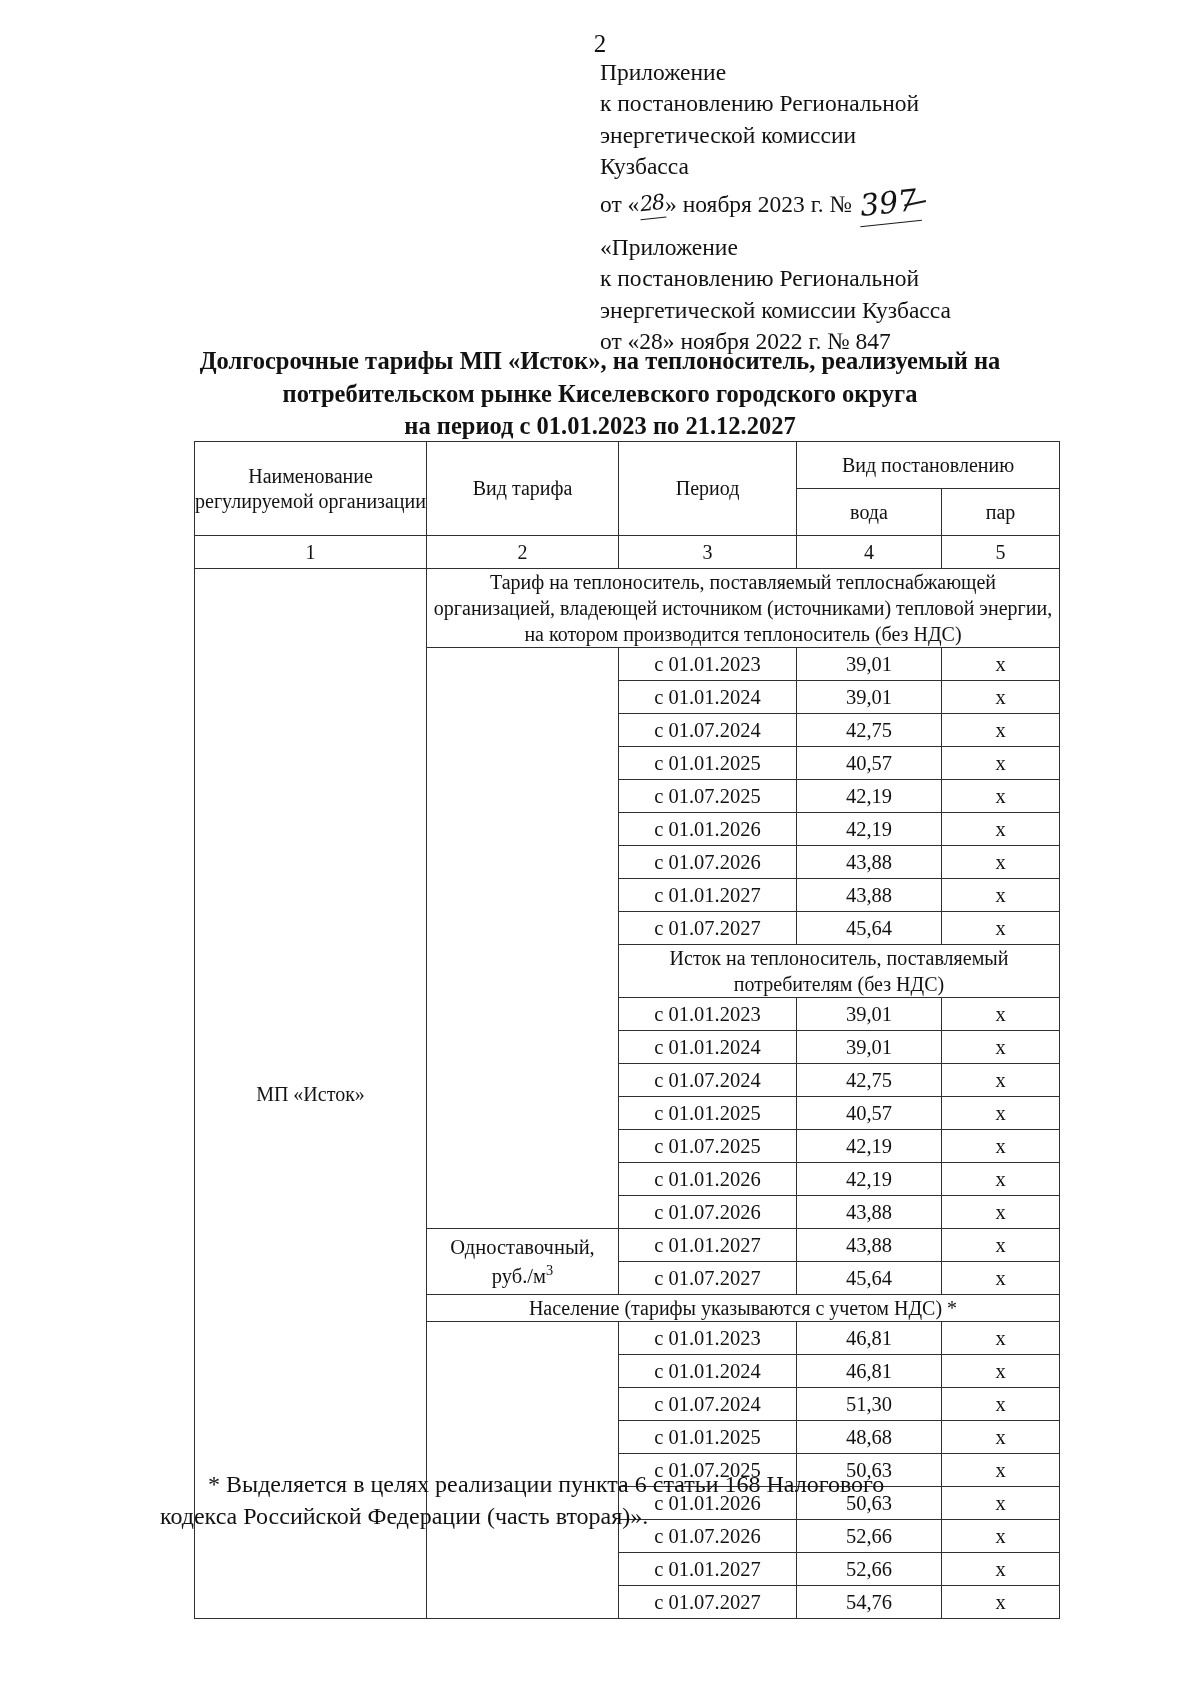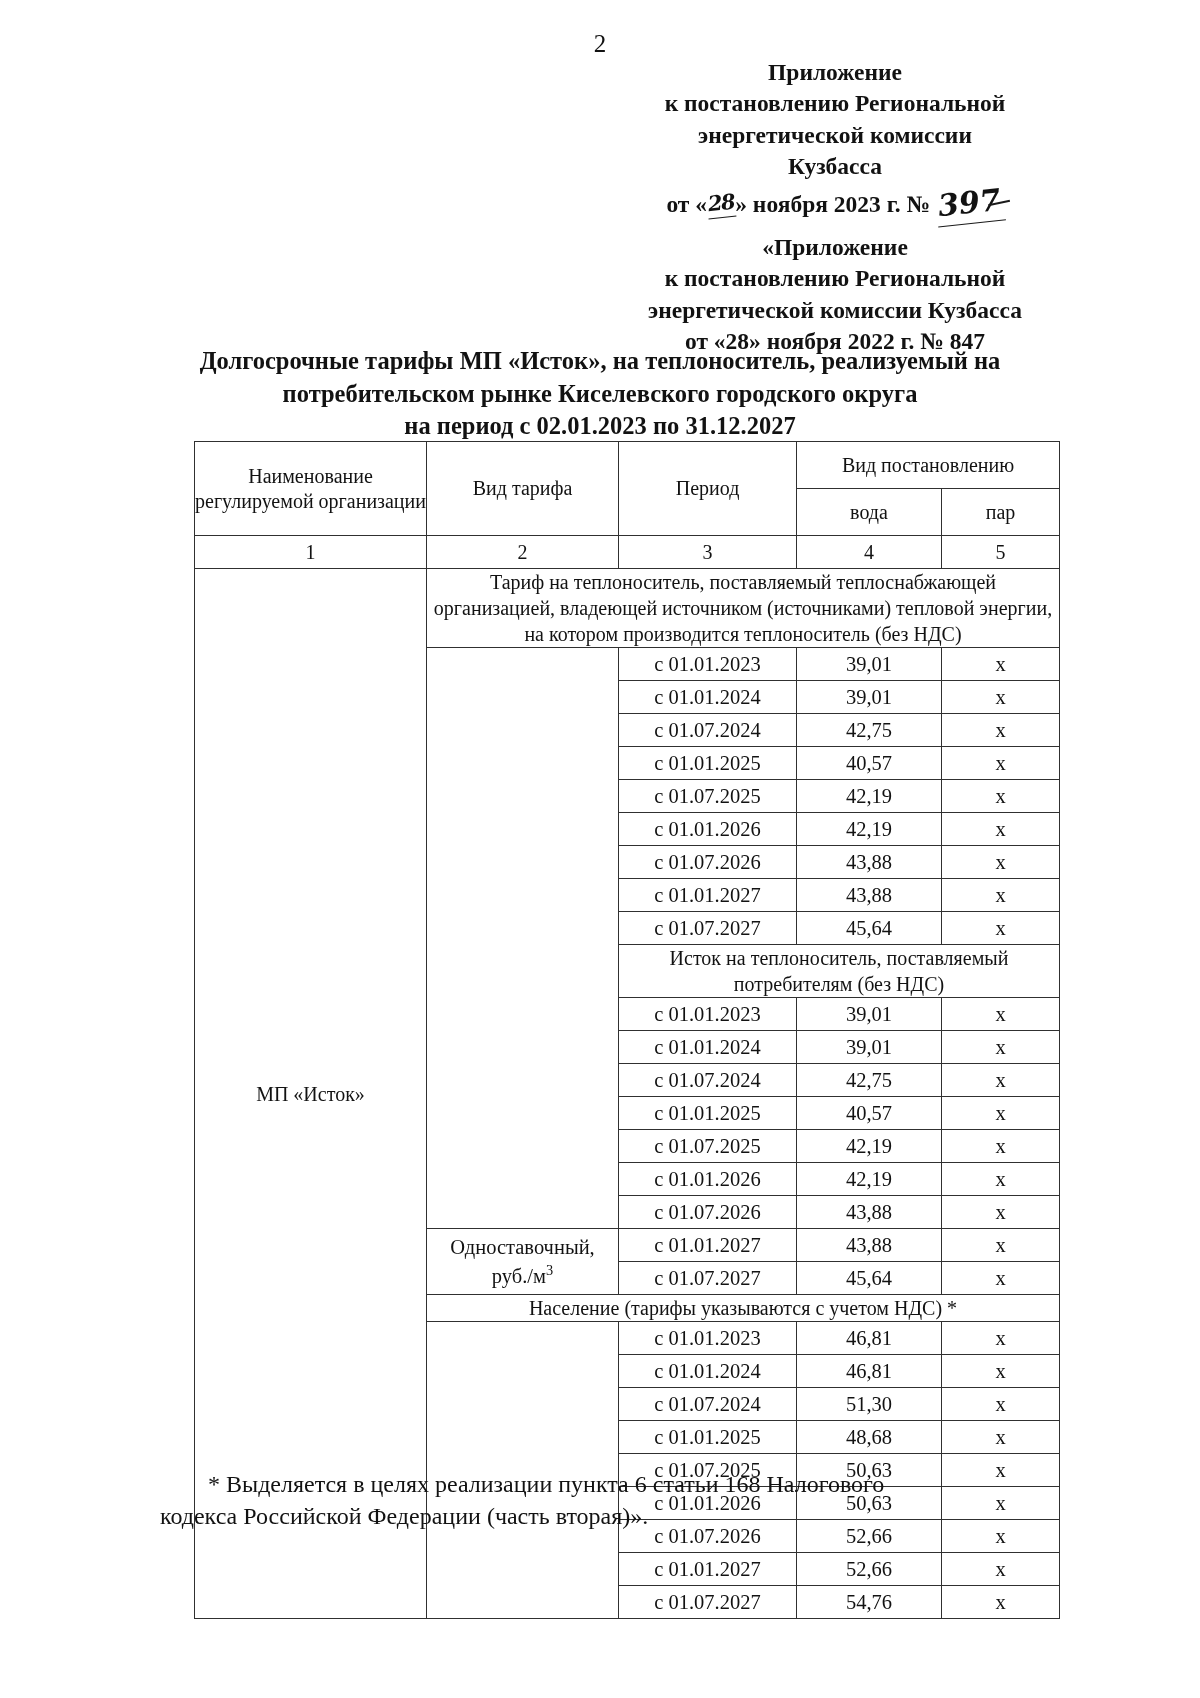--- a/index.html
+++ b/index.html
@@ -30,24 +30,23 @@
     text-align: center;
     font-size: 25px;
     letter-spacing: .2px;
   }
 
   
   .hdr-block {
     position: absolute;
     left: 600px;
     width: 470px;
-    text-align: center;
+    text-align: left;
     font-size: 23.5px;
     line-height: 1.33;
-    font-weight: bold;
   }
   #hdr-one { top: 57px; }
   #hdr-two { top: 222px; margin-top: 10px; }
 
   .hdr-line { white-space: nowrap; }
 
   .date-line {
     position: relative;
     display: inline-block;
     white-space: nowrap;
@@ -194,21 +193,21 @@
   <div class="hdr-block" id="hdr-two">
     <div class="hdr-line">«Приложение</div>
     <div class="hdr-line">к постановлению Региональной</div>
     <div class="hdr-line">энергетической комиссии Кузбасса</div>
     <div class="hdr-line">от «28» ноября 2022 г. № 847</div>
   </div>
 
   <div class="doc-title">
     <div>Долгосрочные тарифы МП «Исток», на теплоноситель, реализуемый на</div>
     <div>потребительском рынке Киселевского городского округа</div>
-    <div>на период с 02.01.2023 по 31.12.2027</div>
+    <div>на период с 01.01.2023 по 21.12.2027</div>
   </div>
 
   <div class="tbl-wrap">
     <table class="grid">
       <colgroup>
         <col class="c1">
           <col class="c2">
           <col class="c3">
           <col class="c4">
           <col class="c5">

